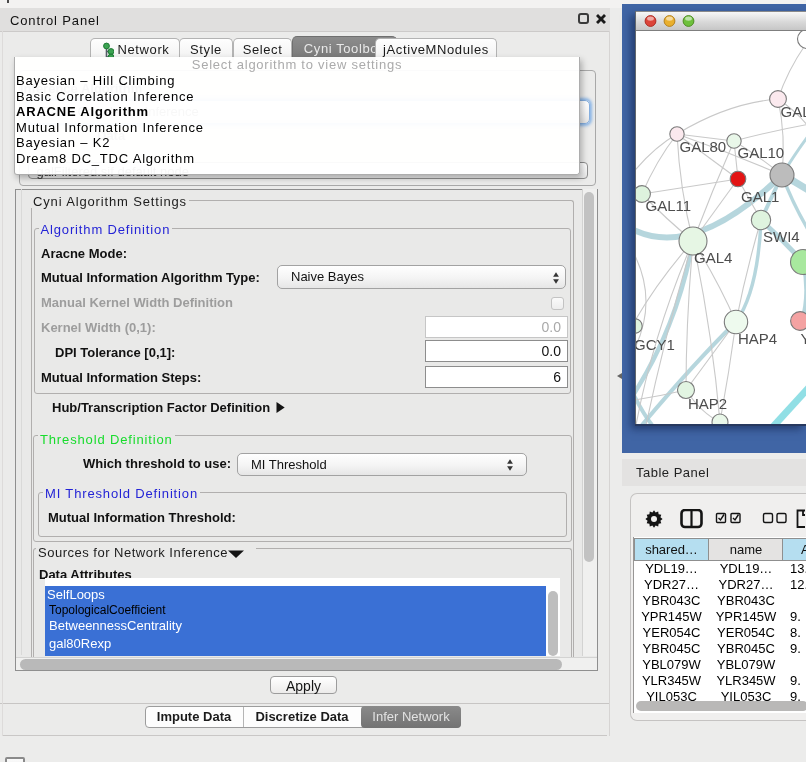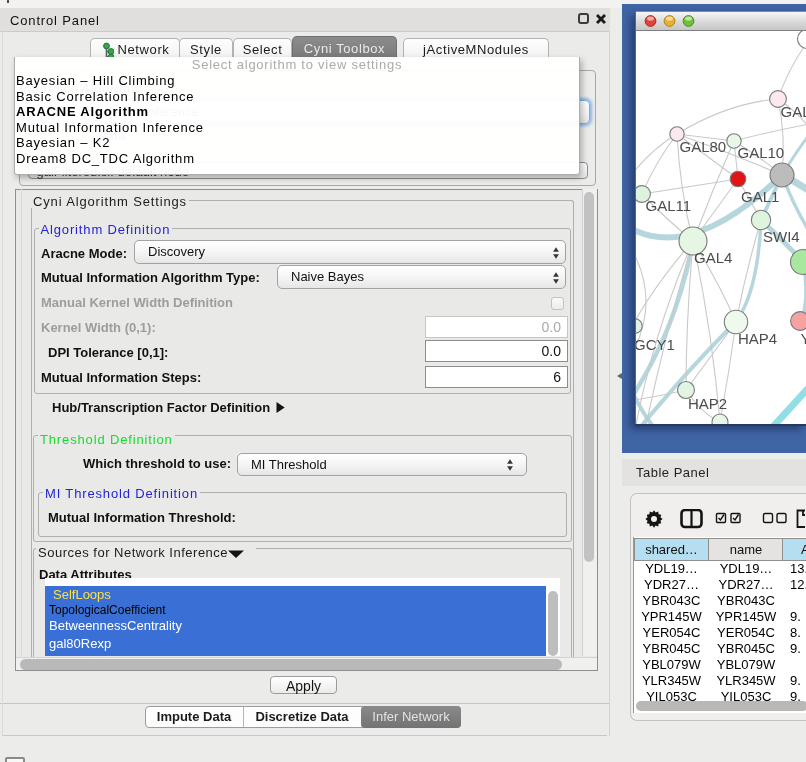--- a/index.html
+++ b/index.html
@@ -38,21 +38,21 @@
 
 <div class="tab" style="left:90px;width:90px;"><span><svg width="13" height="16" viewBox="0 0 13 16" style="vertical-align:-4px;margin-right:4px;">
           <path d="M5.5 5 V15 H10 M5.5 9.5 H10" stroke="#555d68" stroke-width="1.6" fill="none"></path>
           <circle cx="5.5" cy="4" r="2.9" fill="#3aa351" stroke="#1e7a35" stroke-width="1"></circle>
           <circle cx="10" cy="9.5" r="2.9" fill="#3aa351" stroke="#1e7a35" stroke-width="1"></circle>
           <circle cx="10" cy="15" r="2.9" fill="#3aa351" stroke="#1e7a35" stroke-width="1"></circle>
         </svg>Network</span></div>
 <div class="tab" style="left:179px;width:54px;"><span>Style</span></div>
 <div class="tab" style="left:233px;width:59px;"><span>Select</span></div>
 <div class="tab" style="left:292px;top:36px;height:24px;width:105px;background:linear-gradient(#8c8c8c,#787878);border-color:#6f6f6f;color:#e8e8e8;"><span style="top:4px;">Cyni Toolbox</span></div>
-<div class="tab" style="left:403px;width:146px;"><span>jActiveMNodules</span></div>
+<div class="tab" style="left:375px;width:122px;"><span>jActiveMNodules</span></div>
 
 <div class="a b f13" style="left:20px;top:81px;color:#555;">Inference Algorithm</div>
 <div class="combo" style="left:28px;top:100px;width:562px;height:24px;border-color:#85aede;box-shadow:0 0 3px 1.5px rgba(100,160,230,0.7);">
       <span class="ct" style="color:#555;">Basic Correlation Inference</span>
     </div>
 <div class="a b f13" style="left:97px;top:128px;color:#555;">Data</div>
 <div class="a" style="left:19px;top:70px;width:577px;height:116px;border:1px solid #a8a8a8;border-radius:4px;"></div>
 <div class="combo" style="left:27.5px;top:162px;width:560px;height:16.5px;border-radius:4px;border-color:#8f8f8f;">
       <span class="ct" style="left:8px;top:1.5px;line-height:13px;color:#333;">galFiltered.sif default node</span>
     </div>
@@ -60,46 +60,39 @@
 <div class="a" style="left:15px;top:189px;width:583px;height:482px;border:1px solid #8f8f8f;background:#e9e9e8;"></div>
 <div class="a" style="left:21px;top:189px;width:1px;height:466px;background:#d9d9d8;"></div>
 
 <div class="group" style="left:31px;top:200px;width:543px;height:457px;border-bottom:none;border-radius:3px 3px 0 0;"></div>
 <div class="gl" style="left:31px;top:194.5px;color:#1c1c1c;">Cyni Algorithm Settings</div>
 
 <div class="group" style="left:34px;top:228px;width:537px;height:166px;"></div>
 <div class="gl" style="left:38.5px;top:222.5px;color:#2424d6;">Algorithm Definition</div>
 
 <div class="row b f13" style="left:41px;top:246px;">Aracne Mode:</div>
-<div class="combo" style="left:134px;top:240px;width:432px;height:24px;">
-      <span class="ct">Discovery</span>
-<svg class="carr" style="right:6.5px;margin-top:-5.5px;" width="6" height="12" viewBox="0 0 6 12">
-        <path d="M3 0.2 L5.9 4.7 H0.1 Z" fill="#343434"></path>
-        <path d="M3 11.8 L0.1 7.3 H5.9 Z" fill="#343434"></path>
-      </svg>
-    </div>
 
 <div class="row b f13" style="left:41px;top:270px;">Mutual Information Algorithm Type:</div>
 <div class="combo" style="left:277px;top:265px;width:289px;height:24px;">
       <span class="ct">Naive Bayes</span>
 <svg class="carr" style="right:6.5px;margin-top:-5.5px;" width="6" height="12" viewBox="0 0 6 12">
         <path d="M3 0.2 L5.9 4.7 H0.1 Z" fill="#343434"></path>
         <path d="M3 11.8 L0.1 7.3 H5.9 Z" fill="#343434"></path>
       </svg>
     </div>
 
 <div class="row b f13 dis" style="left:41px;top:295px;">Manual Kernel Width Definition</div>
 <div class="a" style="left:551px;top:297px;width:13px;height:13px;border:1px solid #c3c3c3;border-radius:3px;background:linear-gradient(#fafafa,#ededed);"></div>
 
 <div class="row b f13 dis" style="left:41px;top:320px;">Kernel Width (0,1):</div>
 <div class="inp" style="left:425px;top:316px;width:143px;height:22px;border-color:#c6c6c6;">
       <span style="color:#a9a9a9;">0.0</span>
     </div>
 
-<div class="row b f13" style="left:48px;top:345px;">DPI Tolerance [0,1]:</div>
+<div class="row b f13" style="left:55px;top:345px;">DPI Tolerance [0,1]:</div>
 <div class="inp" style="left:425px;top:340px;width:143px;height:22px;">
       <span>0.0</span>
     </div>
 
 <div class="row b f13" style="left:41px;top:370px;">Mutual Information Steps:</div>
 <div class="inp" style="left:425px;top:366px;width:143px;height:22px;">
       <span>6</span>
     </div>
 
 <div class="row b f13" style="left:52px;top:400px;">Hub/Transcription Factor Definition</div>
@@ -128,21 +121,21 @@
 <div class="gl" style="left:36px;top:546px;color:#1c1c1c;letter-spacing:0.5px;padding-right:28px;">Sources for Network Inference</div>
 <svg class="a" style="left:228px;top:550px;" width="16" height="8" viewBox="0 0 16 8">
       <path d="M0 0.5 H16 L8 8 Z" fill="#141414"></path>
     </svg>
 
 <div class="row b f13" style="left:39px;top:567px;">Data Attributes</div>
 
 <div class="a" style="left:45px;top:578px;width:515px;height:78px;background:#fff;"></div>
 <div class="a" style="left:45px;top:586px;width:501px;height:70px;background:#3a70d5;overflow:hidden;">
  <div style="position:relative;height:15.7px;">
-        <span style="position:absolute;left:8px;top:1px;font-size:13px;color:#fde047;">SelfLoops</span>
+        <span style="position:absolute;left:2px;top:1px;font-size:13px;color:#ffffff;">SelfLoops</span>
       </div>
  <div style="position:relative;height:15.7px;">
         <span style="position:absolute;left:4px;top:1px;font-size:12px;color:#000000;">TopologicalCoefficient</span>
       </div>
  <div style="position:relative;height:15.7px;">
         <span style="position:absolute;left:4px;top:1px;font-size:13px;color:#fff;">BetweennessCentrality</span>
       </div>
  <div style="position:relative;height:15.7px;">
         <span style="position:absolute;left:4px;top:3px;font-size:13px;color:#fff;">gal80Rexp</span>
       </div>

